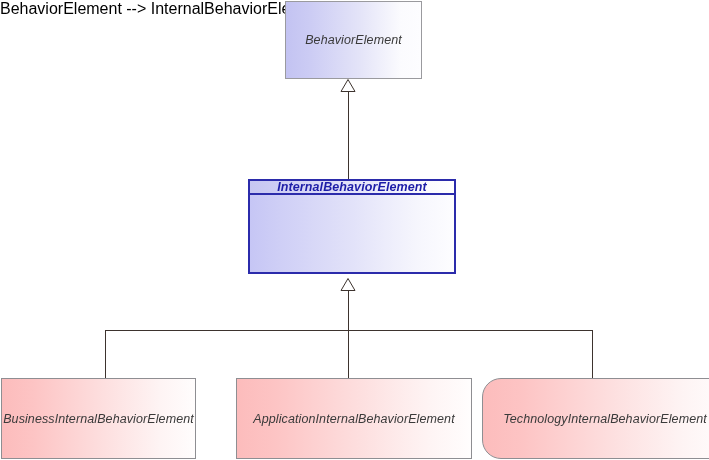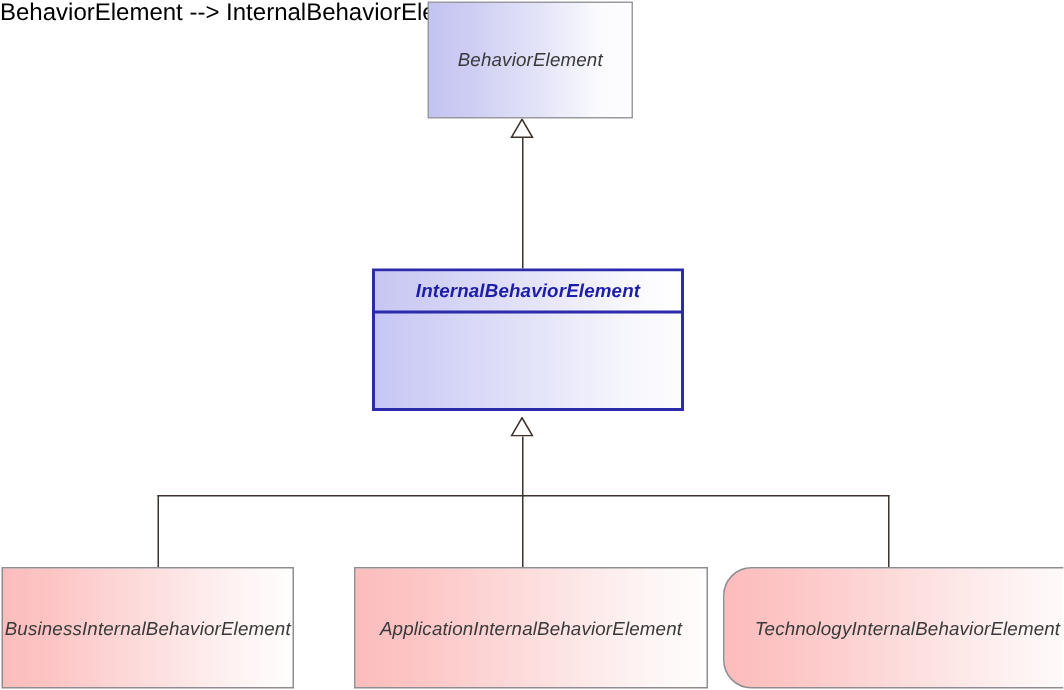--- a/index.html
+++ b/index.html
@@ -48,21 +48,21 @@
   .box-internal {
     left: 248px;
     top: 179px;
     width: 208px;
     height: 95px;
     border: 2px solid #2b2bab;
     background: linear-gradient(to right, #c6c6f5 0%, #cfcff6 15%, #e2e2f9 50%, #f6f6fd 82%, #fdfdff 100%);
     display: block;
   }
   .box-internal .compartment-title {
-    height: 28px;
+    height: 14px;
     box-sizing: border-box;
     border-bottom: 2px solid #2b2bab;
     display: flex;
     align-items: center;
     justify-content: center;
     background: linear-gradient(to right, #c6c6f2 0%, #d2d2f5 22%, #e8e8fa 58%, #fbfbfe 88%, #ffffff 100%);
   }
   .box-internal .compartment-title .uml-label {
     color: #1d1da8;
     font-weight: bold;

